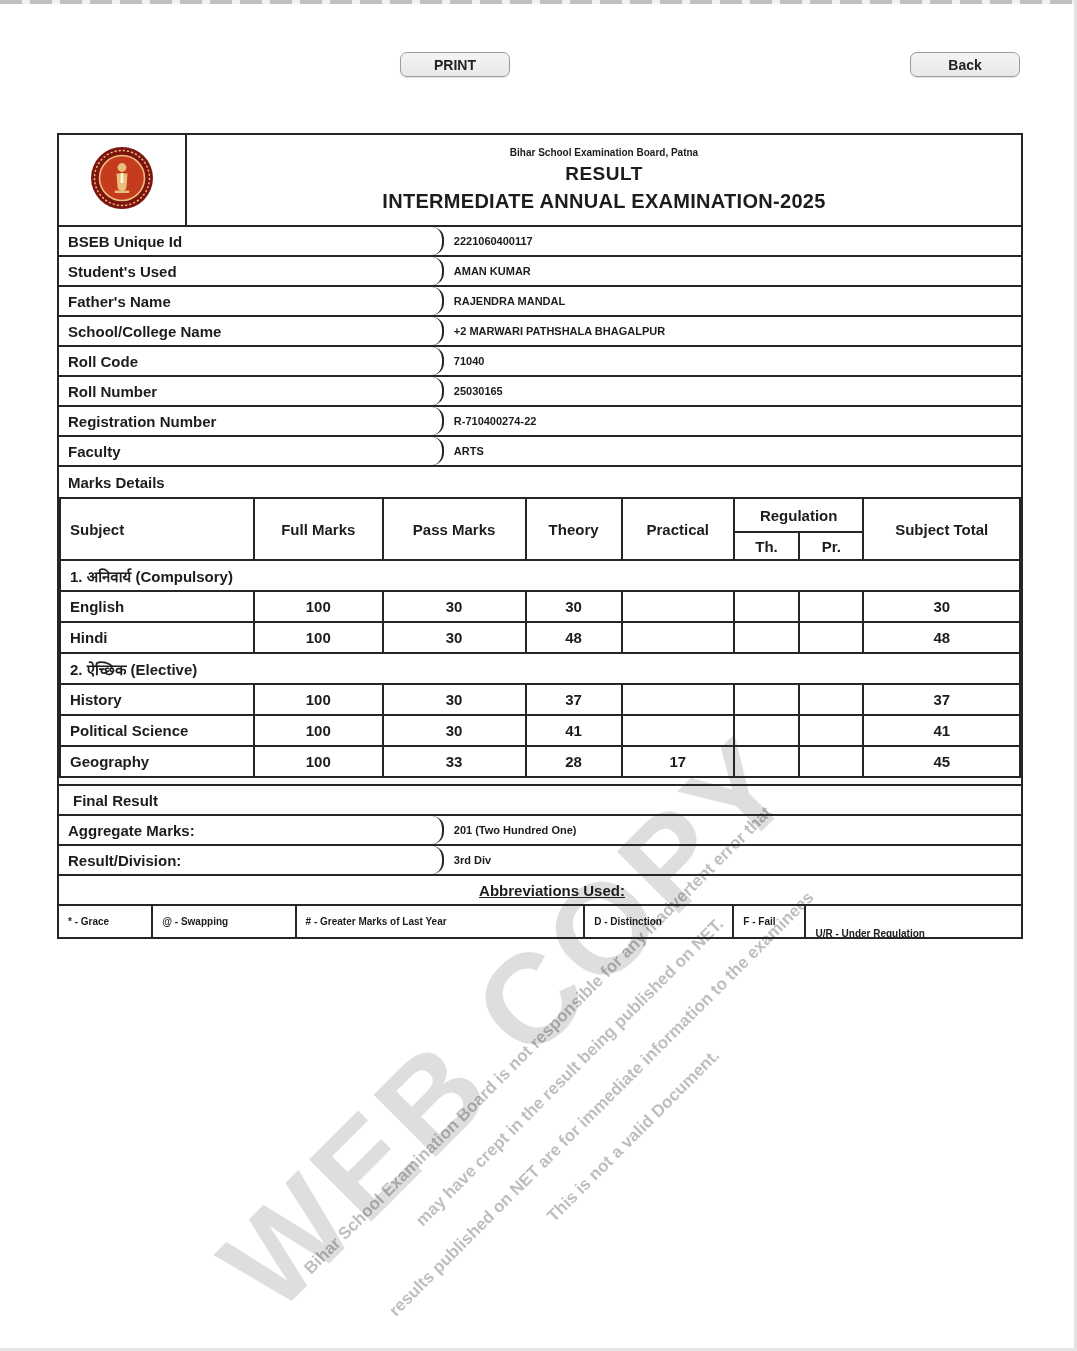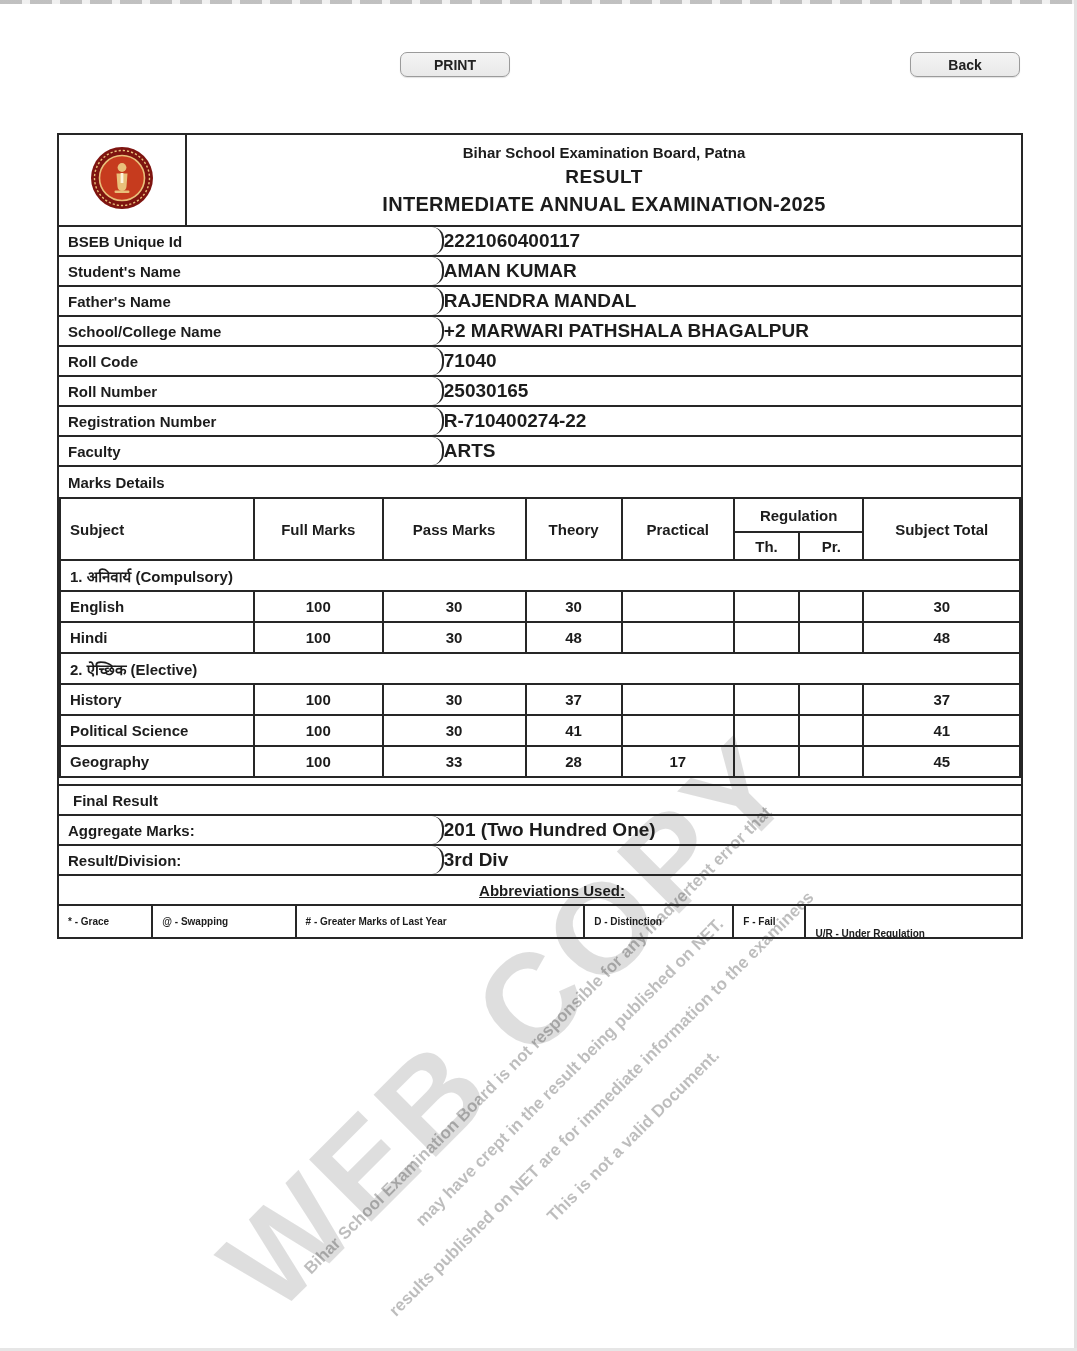--- a/index.html
+++ b/index.html
@@ -57,30 +57,30 @@
   .row { display:flex; border-bottom:2px solid #262626; }
   .hdr-row { height:92px; }
   .logo-cell {
     width:128px; border-right:2px solid #262626;
     display:flex; align-items:center; justify-content:center;
   }
   .title-cell {
     flex:1; display:flex; flex-direction:column;
     align-items:center; justify-content:center; gap:5px; text-align:center;
   }
-  .t-board { font-size:15px;text-align:center; }
+  .t-board { font-size:10px;text-align:center; }
   .t-result { font-size:19px; letter-spacing:.5px; }
   .t-exam { font-size:20px; letter-spacing:.3px; }
 
   .detail-row { height:30px; align-items:stretch; }
   .d-label {
     width:40%; border-right:2px solid #262626;
     display:flex; align-items:center; padding-left:9px; font-size:15px;border-radius:12px;
   }
-  .d-value { flex:1; display:flex; align-items:center; font-size:19px; }
+  .d-value { flex:1; display:flex; align-items:center; padding-left:10px; font-size:11px; }
 
   .full-row { height:30px; display:flex; align-items:center; padding-left:9px; font-size:15px; }
 
   table.marks { width:100%; border-collapse:collapse; table-layout:fixed; }
   table.marks th, table.marks td {
     border:2px solid #262626; font-size:15px; font-weight:bold;
     overflow:hidden; white-space:nowrap;
   }
   table.marks th { height:34px; text-align:center; }
   table.marks tr.sub-hdr th { height:28px; }
@@ -142,21 +142,21 @@
       <div class="t-result">RESULT</div>
       <div class="t-exam">INTERMEDIATE ANNUAL EXAMINATION-2025</div>
     </div>
   </div>
 
   <div class="row detail-row">
     <div class="d-label">BSEB Unique Id</div>
     <div class="d-value">2221060400117</div>
   </div>
   <div class="row detail-row">
-    <div class="d-label">Student's Name</div>
+    <div class="d-label">Student's Used</div>
     <div class="d-value">AMAN KUMAR</div>
   </div>
   <div class="row detail-row">
     <div class="d-label">Father's Name</div>
     <div class="d-value">RAJENDRA MANDAL</div>
   </div>
   <div class="row detail-row">
     <div class="d-label">School/College Name</div>
     <div class="d-value">+2 MARWARI PATHSHALA BHAGALPUR</div>
   </div>

